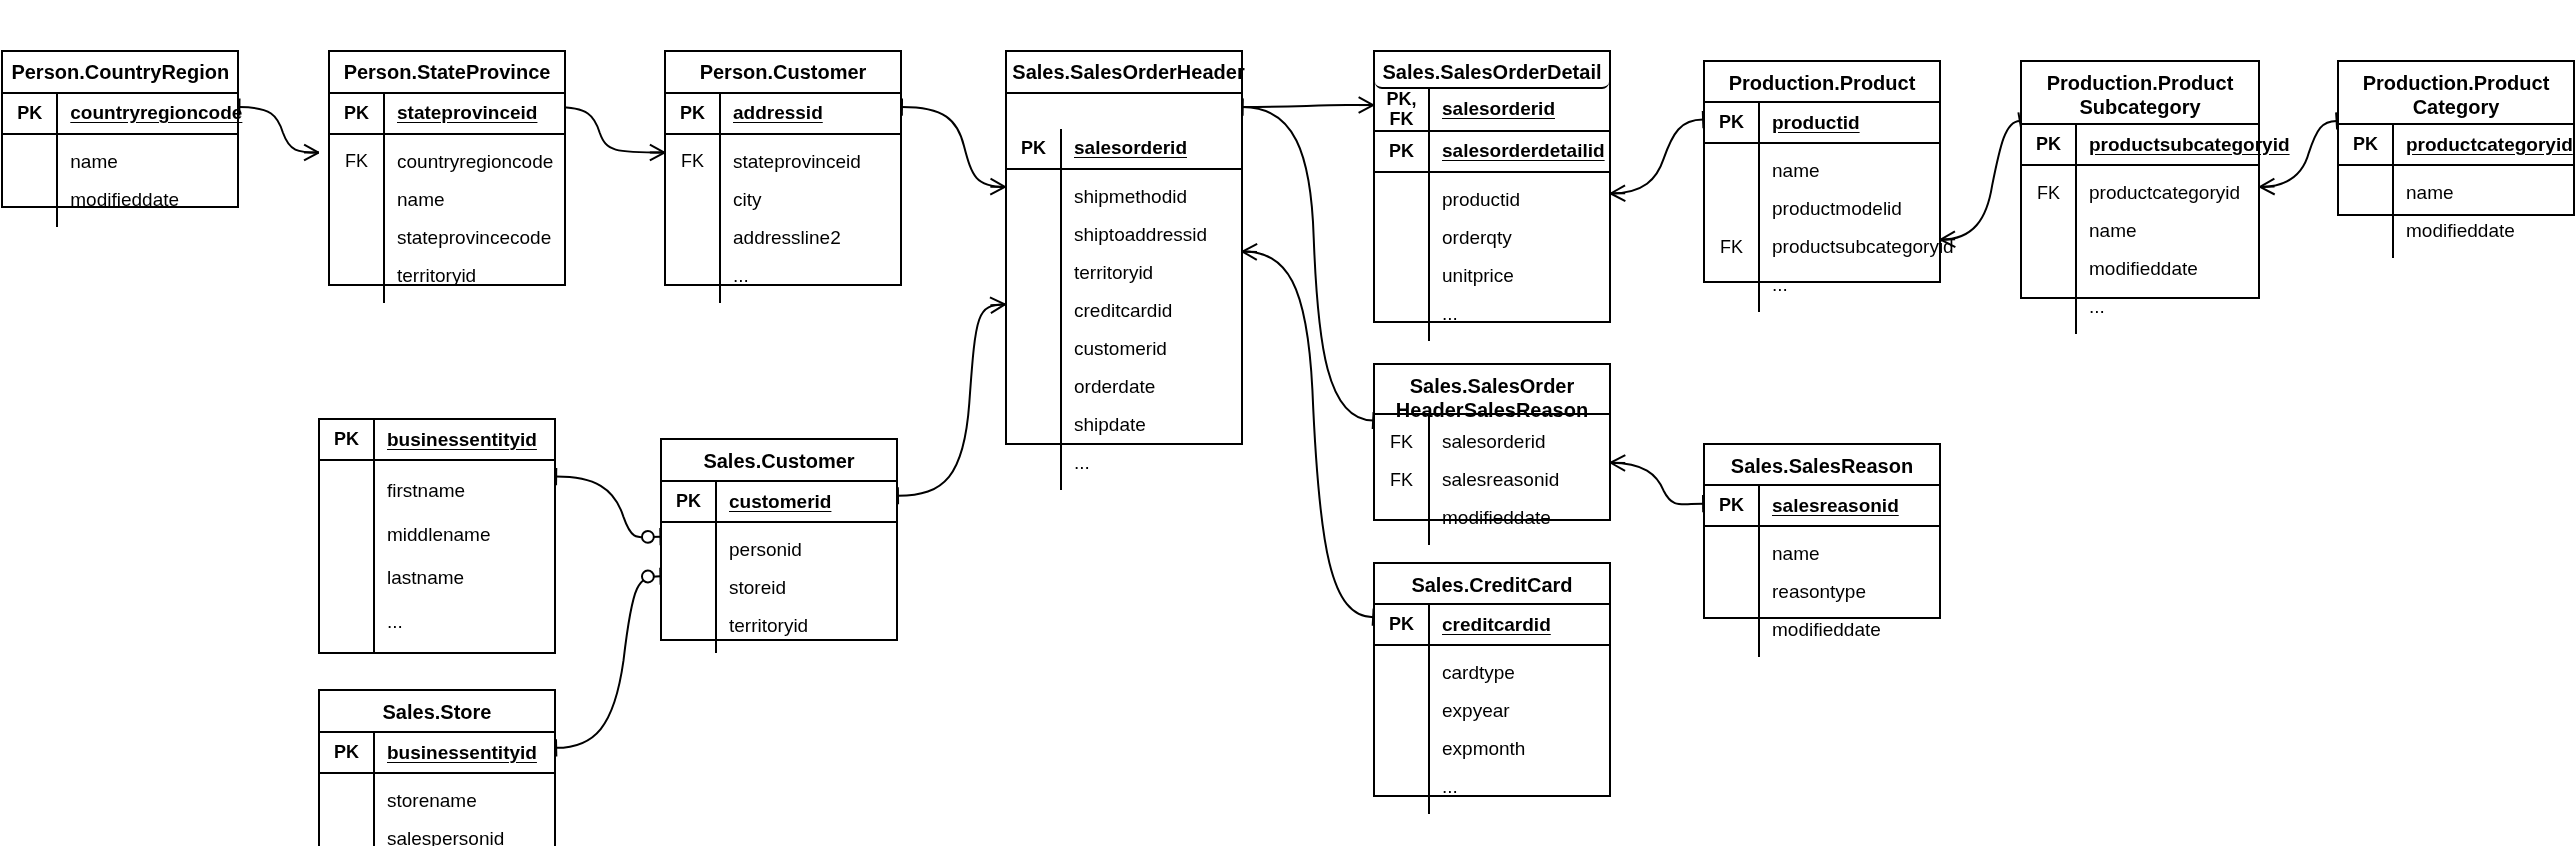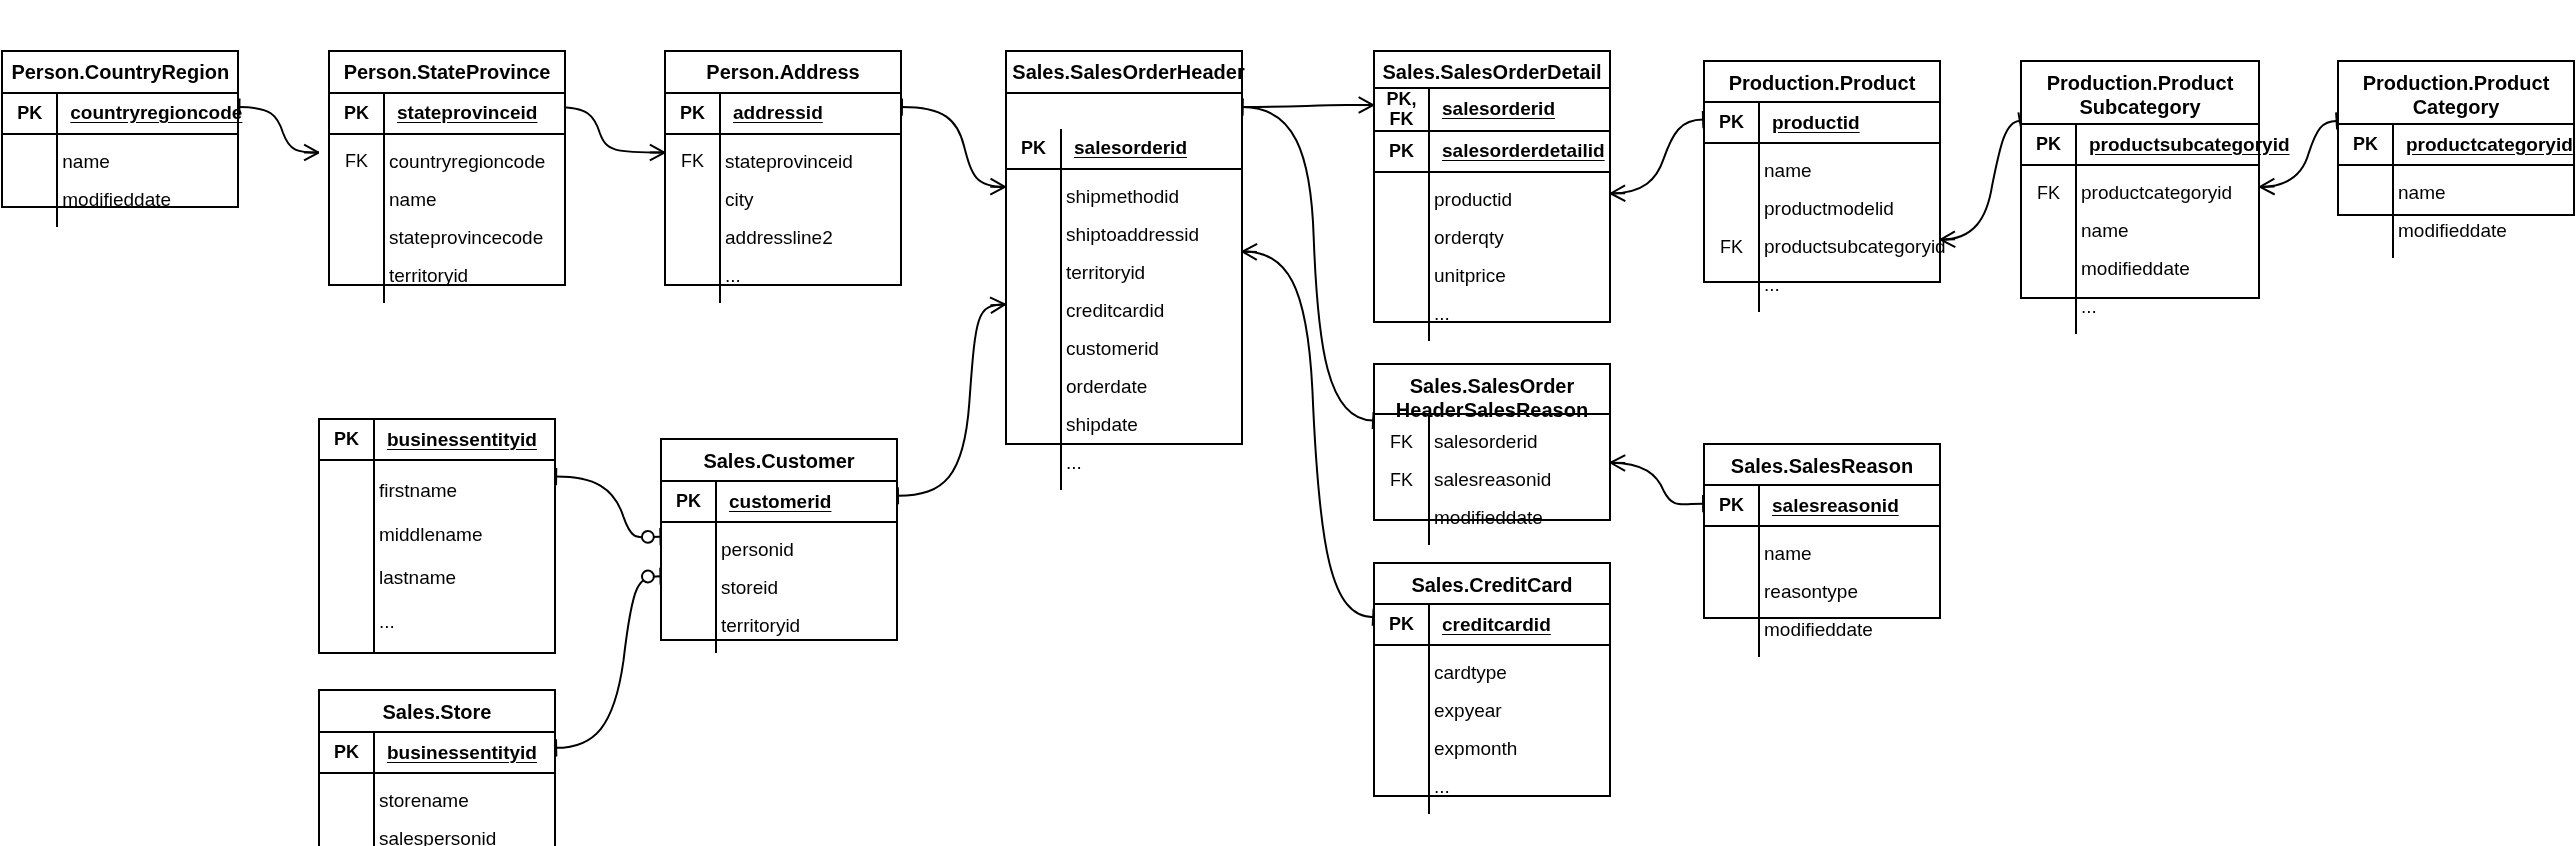--- a/index.html
+++ b/index.html
@@ -114,21 +114,21 @@
     flex: 1 1 auto;
     display: flex;
     flex-direction: column;
     padding: 8px 0 8px 0;
   }
   .namestackcell {
     flex: 1 1 0;
     min-height: 38px;
     display: flex;
     align-items: center;
-    padding-left: 4px;
+    padding-left: 12px;
     font-size: 19px;
     color: #000000;
   }
 </style>
 </head>
 <body>
 
 <div id="canvas">
   <svg id="edges" viewBox="0 0 3902 1282">
       <g>
@@ -316,21 +316,21 @@
             <div class="namestack">
               <div class="namestackcell">countryregioncode</div>
               <div class="namestackcell">name</div>
               <div class="namestackcell">stateprovincecode</div>
               <div class="namestackcell">territoryid</div>
             </div>
           </div>
         </div>
       </div>
       <div class="entity" style="left: 664px; top: 2.6px; width: 238px; height: 236px;">
-        <div class="entity-title" style="min-height: 42px;">Person.Address</div>
+        <div class="entity-title" style="min-height: 42px;">Person.Customer</div>
         <div class="rowgroup">
           <div class="keyrow">
             <div class="keycol bold">
               <span class="kl">PK</span>
             </div>
             <div class="namecol pk">
               <span class="fieldname">addressid</span>
             </div>
           </div>
           <div class="bodyrows">
@@ -378,21 +378,21 @@
               <div class="namestackcell">creditcardid</div>
               <div class="namestackcell">customerid</div>
               <div class="namestackcell">orderdate</div>
               <div class="namestackcell">shipdate</div>
               <div class="namestackcell">...</div>
             </div>
           </div>
         </div>
       </div>
       <div class="entity" style="left: 1373px; top: 2.6px; width: 238px; height: 273px;">
-        <div class="entity-title" style="min-height: 37px;">Sales.SalesOrderDetail</div>
+        <div class="entity-title" style="min-height: 37px; border-radius: 7px;">Sales.SalesOrderDetail</div>
         <div class="rowgroup">
           <div class="keyrow">
             <div class="keycol bold">
               <span class="kl">PK,</span>
               <span class="kl">FK</span>
             </div>
             <div class="namecol pk">
               <span class="fieldname">salesorderid</span>
             </div>
           </div>

